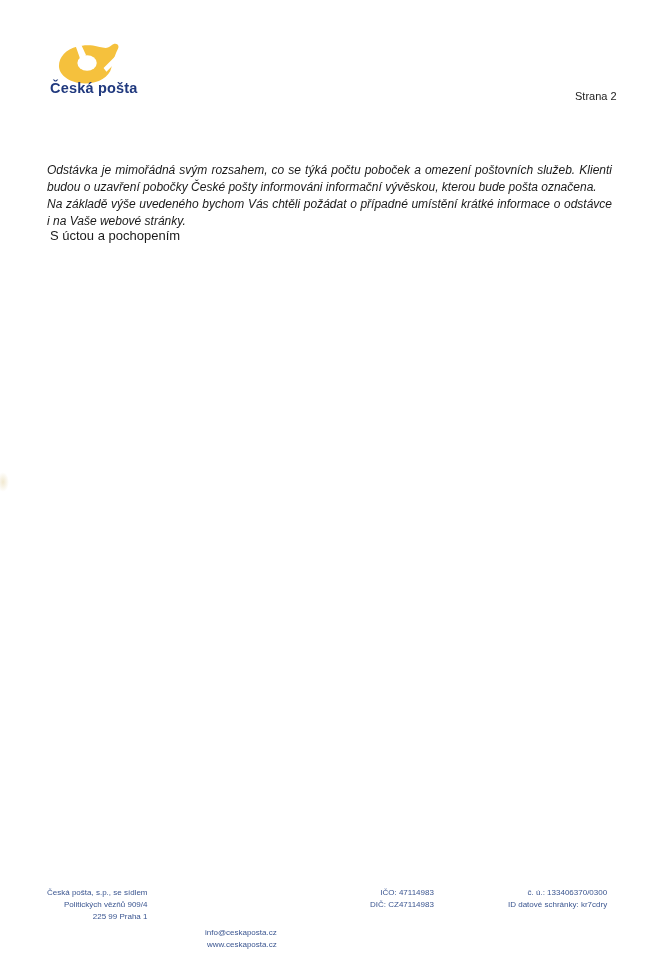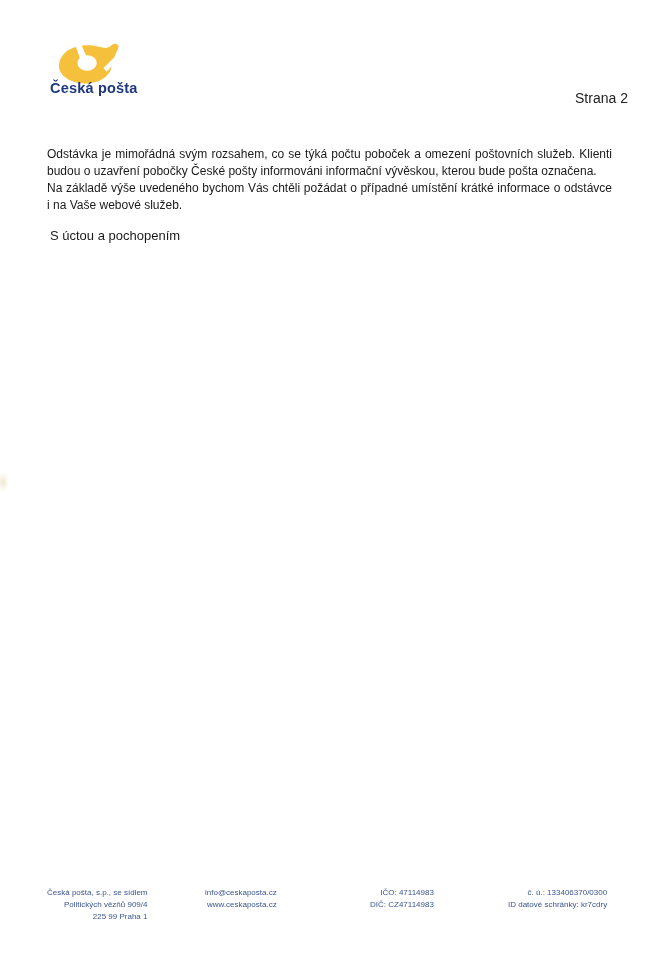--- a/index.html
+++ b/index.html
@@ -15,25 +15,25 @@
   
   .logo-block{position:absolute;left:50px;top:42px;width:120px;}
   .logo-horn{position:absolute;left:8px;top:1px;width:62px;height:42px;}
   .brand-name{
     position:absolute;left:0;top:38px;width:140px;
     font-size:14.5px;font-weight:bold;letter-spacing:0.2px;
     white-space:nowrap;
   }
   .page-number{
     position:absolute;left:575px;top:90px;
-    font-size:14px;color:#222222;white-space:nowrap;
+    font-size:11px;color:#222222;white-space:nowrap;
   }
 
   
-  .body-text{position:absolute;left:47px;top:146px;width:565px;}
+  .body-text{position:absolute;left:47px;top:162px;width:565px;font-style:italic;}
   .line{display:block;white-space:nowrap;line-height:17px;font-size:12px;}
   .line span{display:inline;}
   .closing{
     position:absolute;left:50px;top:227px;
     font-size:13px;line-height:17px;white-space:nowrap;
   }
   .signature{
     position:absolute;left:374px;top:268px;width:240px;
     text-align:center;font-size:12px;line-height:17px;
   }
@@ -73,35 +73,35 @@
     </svg>
     <div class="brand-name" style="color:#20397E;">Česká pošta</div>
   </div>
 
   <div class="page-number">Strana 2</div>
 
   <div class="body-text">
     <div class="line" style="word-spacing: 0.765625px;"><span>Odstávka je mimořádná svým rozsahem, co se týká počtu poboček a omezení poštovních služeb. Klienti</span></div>
     <div class="line"><span>budou o uzavření pobočky České pošty informováni informační vývěskou, kterou bude pošta označena.</span></div>
     <div class="line" style="word-spacing: 0.285714px;"><span>Na základě výše uvedeného bychom Vás chtěli požádat o případné umístění krátké informace o odstávce</span></div>
-    <div class="line"><span>i na Vaše webové služeb.</span></div>
+    <div class="line"><span>i na Vaše webové stránky.</span></div>
   </div>
 
   <div class="closing">S úctou a pochopením</div>
 
 
   <div class="fold-mark"></div>
 
   <div class="footer">
     <div class="fcol fcol-address" style="color:#3a5590;">
       <div>Česká pošta, s.p., se sídlem</div>
       <div>Politických vězňů 909/4</div>
       <div>225 99 Praha 1</div>
     </div>
-    <div class="fcol fcol-contact" style="color:#3a5590;">
+    <div class="fcol fcol-contact" style="color:#3a5590;margin-top:40px;">
       <div>info@ceskaposta.cz</div>
       <div>www.ceskaposta.cz</div>
     </div>
     <div class="fcol fcol-ids" style="color:#3a5590;">
       <div>IČO: 47114983</div>
       <div>DIČ: CZ47114983</div>
     </div>
     <div class="fcol fcol-bank" style="color:#3a5590;">
       <div>č. ú.: 133406370/0300</div>
       <div>ID datové schránky: kr7cdry</div>

